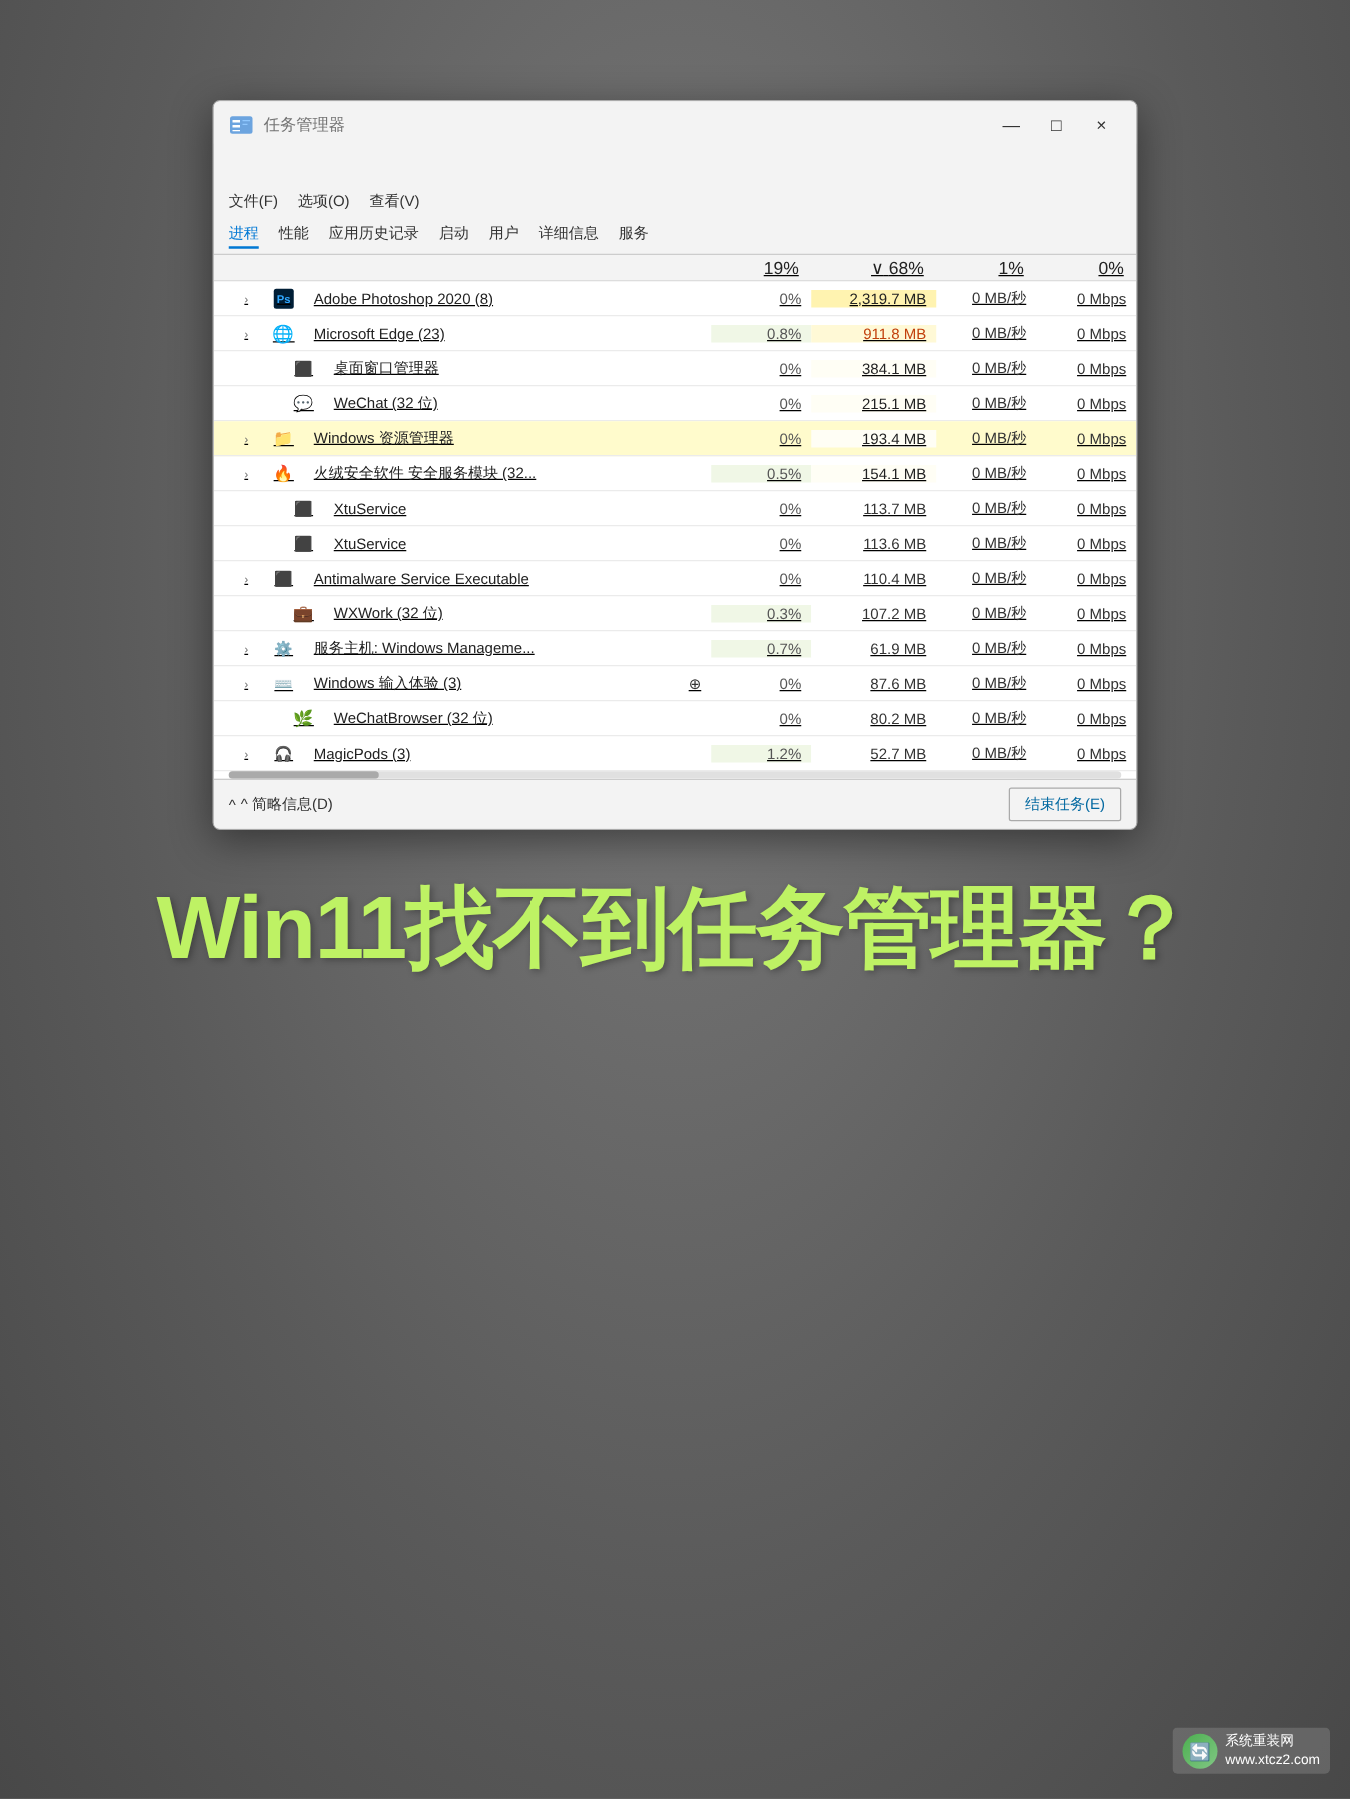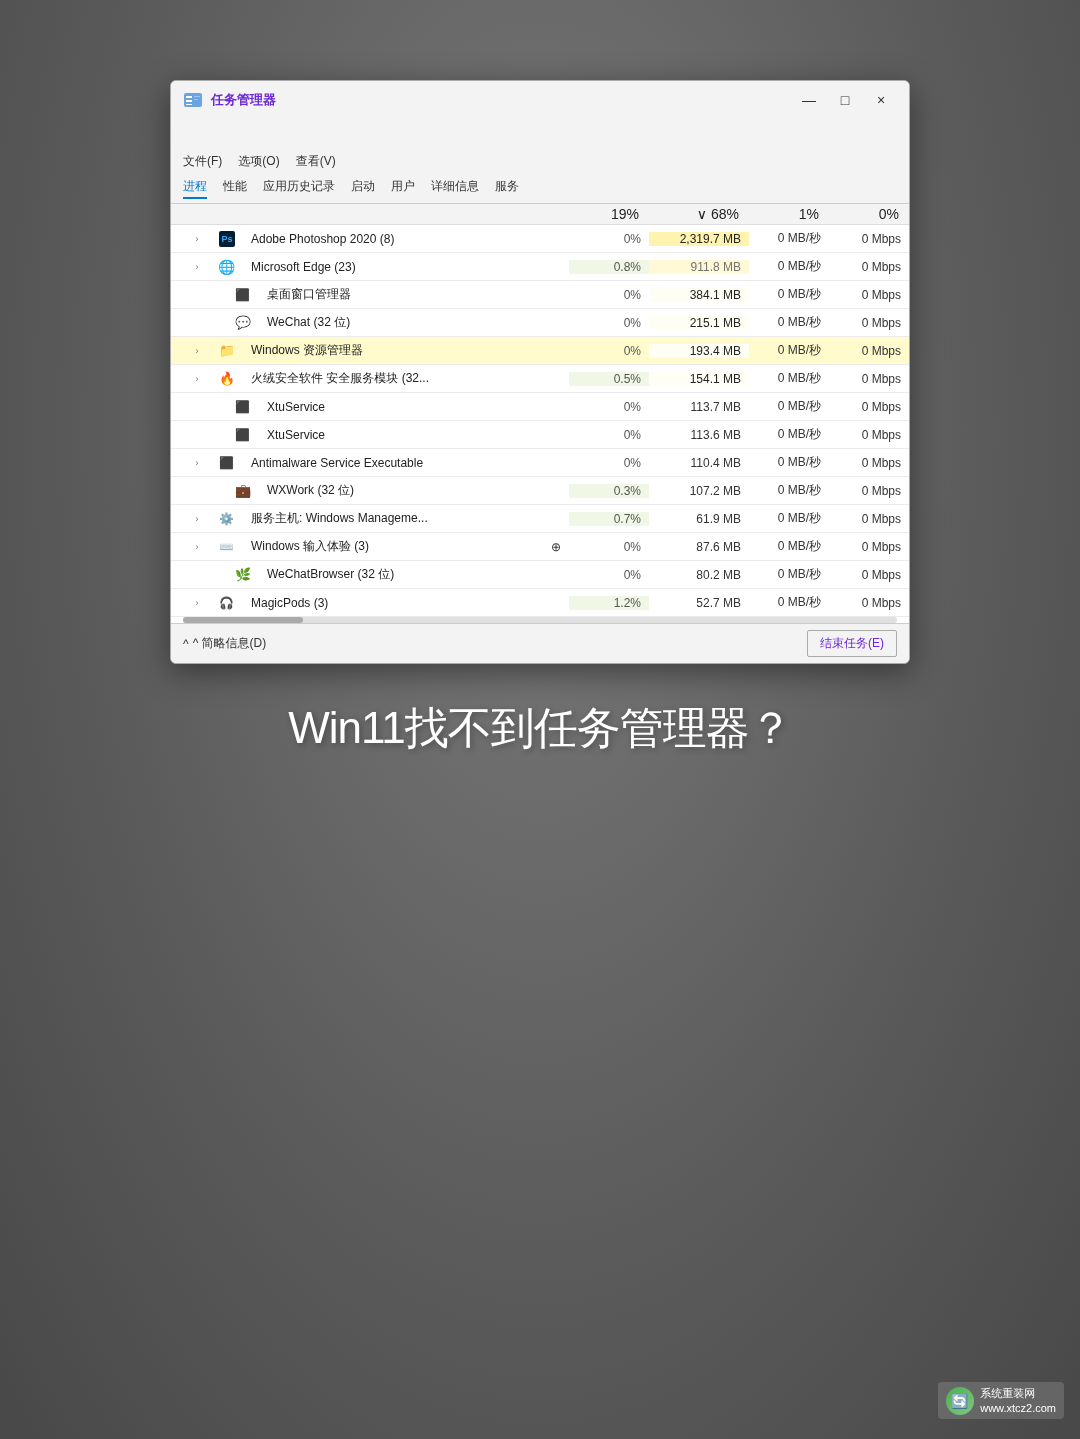--- a/index.html
+++ b/index.html
@@ -55,22 +55,21 @@
       gap: 8px;
     }
 
     .title-icon {
       width: 20px;
       height: 20px;
     }
 
     .title-text {
       font-size: 13px;
-      color: #6d28d9;
-      font-weight: bold;
+      color: #737373;
     }
 
     .title-bar-controls {
       display: flex;
       gap: 4px;
     }
 
     .win-btn {
       width: 32px;
       height: 22px;
@@ -107,20 +106,21 @@
     .tab-item { cursor: pointer; padding-bottom: 2px; }
     .tab-item.active {
       border-bottom: 2px solid #0078d4;
       color: #0078d4;
     }
 
     
     .table-container {
       background: #fff;
       overflow: hidden;
+      text-decoration: underline;
     }
 
     .col-label-row {
       display: grid;
       grid-template-columns: 1fr 90px 80px 100px 80px 80px;
       background: #f3f3f3;
       border-bottom: 2px solid #ccc;
       font-size: 12px;
       color: #444;
       padding: 3px 0;
@@ -181,21 +181,21 @@
     }
 
     .cell.cpu { color: #555; }
     .cell.memory-highlight {
       background: #fff3b0;
       color: #222;
       font-weight: 500;
     }
     .cell.memory-med {
       background: #fff9d6;
-      color: #737373;
+      color: #c2410c;
     }
     .cell.memory-low {
       background: #fffef5;
       color: #222;
     }
     .cell.memory-none {
       background: #fff;
       color: #333;
     }
     .cell.cpu-active {
@@ -245,35 +245,35 @@
       cursor: pointer;
     }
 
     .end-task-btn {
       background: #f3f3f3;
       border: 1px solid #aaa;
       padding: 4px 12px;
       font-size: 12px;
       cursor: pointer;
       border-radius: 2px;
-      color: #6d28d9;
+      color: #0369a1;
     }
 
     
     .headline-section {
       margin-top: 40px;
       width: 100%;
       text-align: center;
       padding: 0 30px;
     }
 
     .headline-main {
-      font-size: 44px;
-      font-weight: 400;
-      color: #ffffff;
+      font-size: 71px;
+      font-weight: 700;
+      color: #bef264;
       line-height: 1.1;
       text-shadow: 2px 2px 6px rgba(0,0,0,0.3);
       letter-spacing: -1px;
     }
 
     .headline-sub {
       font-size: 54px;
       font-weight: 800;
       color: #ffd700;
       line-height: 1.2;

